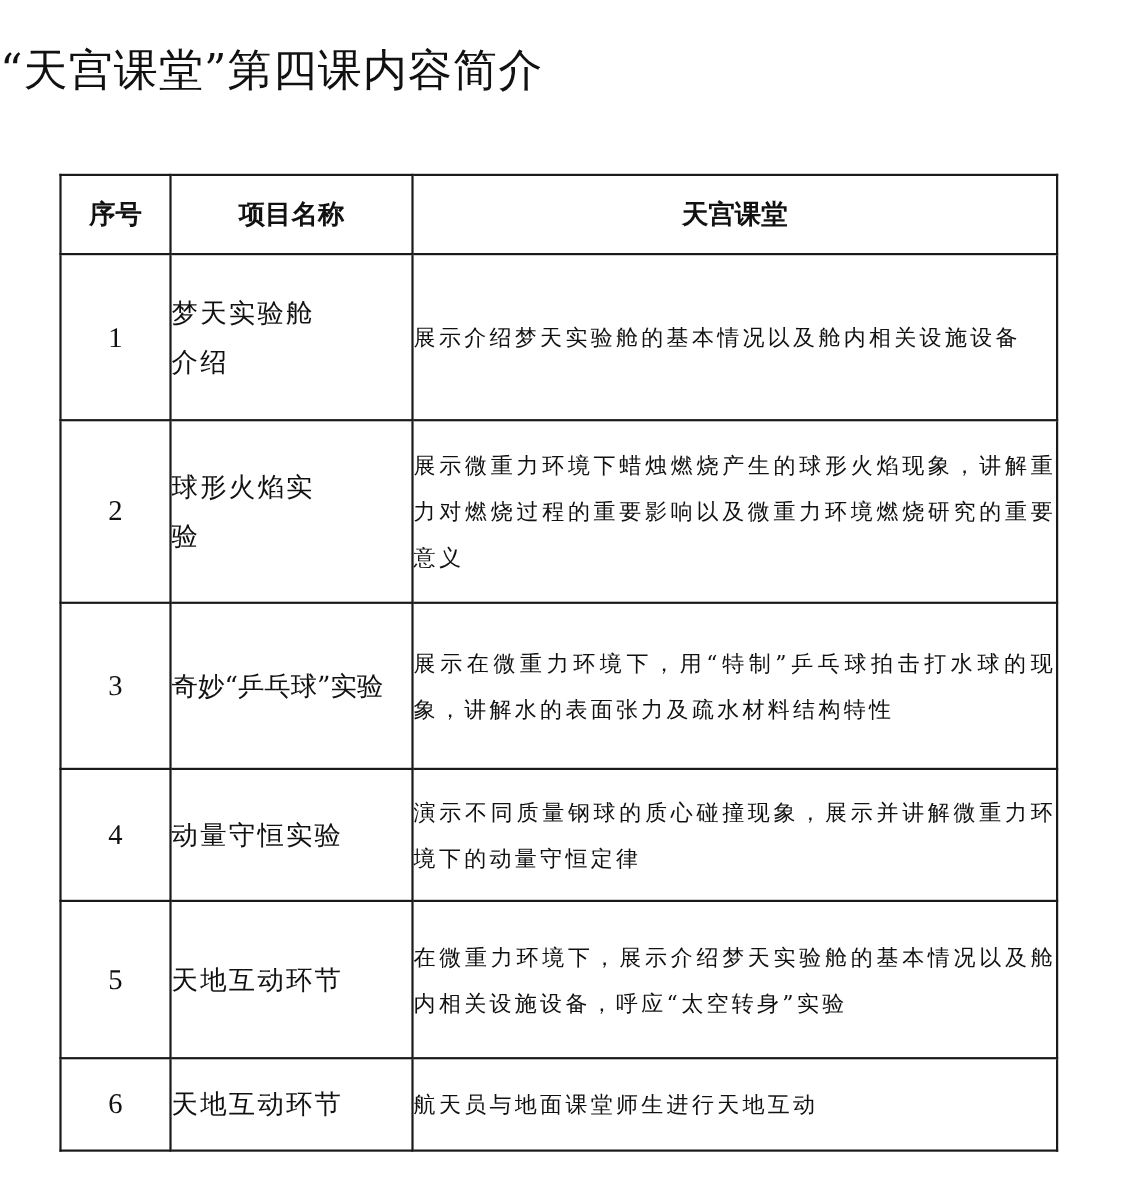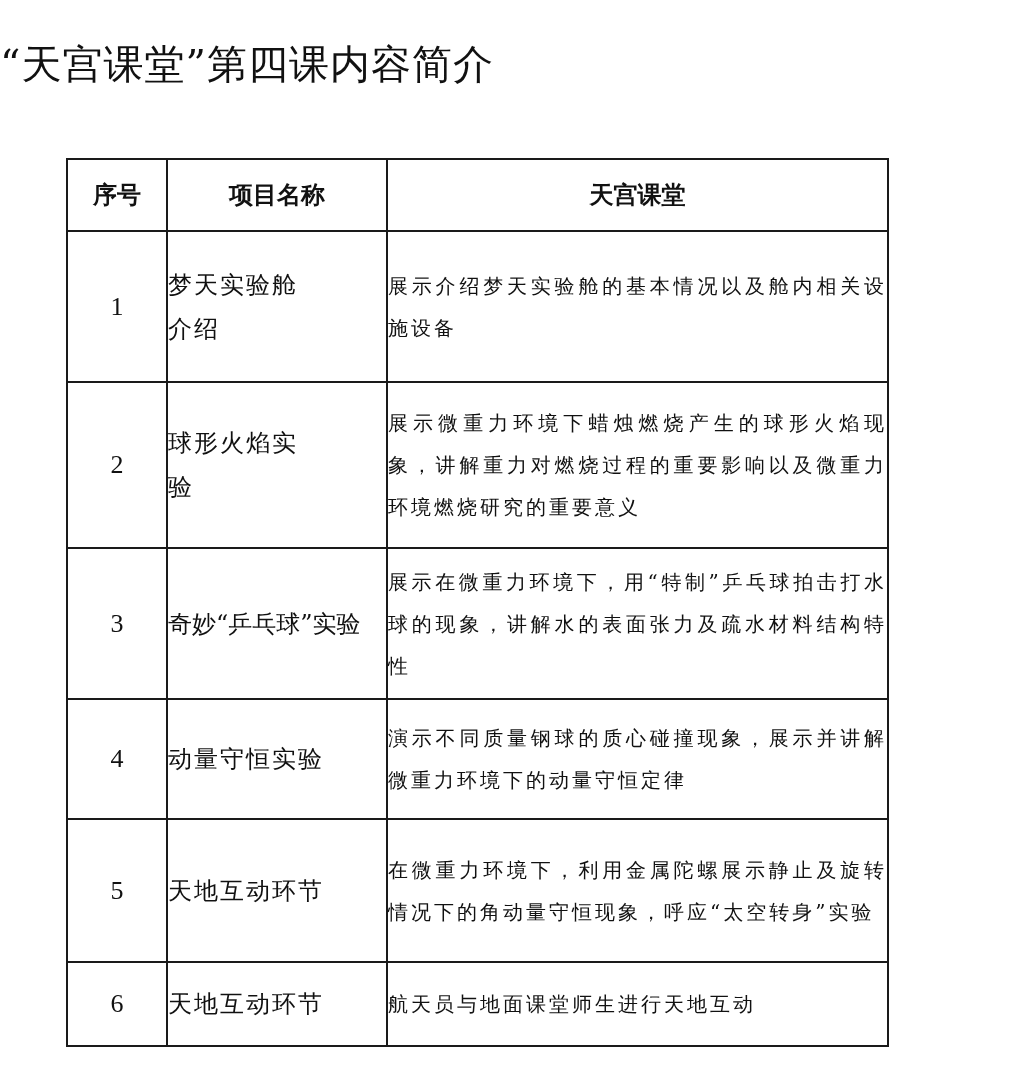--- a/index.html
+++ b/index.html
@@ -1,20 +1,20 @@
 <!DOCTYPE html>
 <html><head>
 <meta charset="utf-8">
 <style>
   html, body { margin: 0; padding: 0; background: #ffffff; }
   body { width: 1027px; height: 1091px; position: relative; overflow: hidden;
          font-family: "DejaVu Serif", "Liberation Serif", serif; color: #111; }
   .title { position: absolute; left: 0; top: 34px; width: 1027px; text-align: left;
            font-size: 40px; letter-spacing: 1px; line-height: 60px; }
-  table.intro { position: absolute; left: 66px; top: 158px; width: 823px;
+  table.intro { position: absolute; left: 54px; top: 158px; width: 908px;
                 border-collapse: collapse; table-layout: fixed; }
   table.intro td, table.intro th { border: 2px solid #1a1a1a; padding: 0; }
   th { font-family: "DejaVu Sans", "Liberation Sans", sans-serif; font-weight: bold;
        font-size: 24px; height: 70px; text-align: center; vertical-align: middle; }
   td.num { text-align: center; vertical-align: middle; font-size: 26px;
            font-family: "Liberation Serif", serif; }
   td.name { text-align: left; vertical-align: middle; font-size: 24px; line-height: 44px;
             padding: 0 10px; letter-spacing: 2px; }
   td.desc { vertical-align: middle; font-size: 20px; line-height: 42px;
             padding: 0 10px 0 10px; letter-spacing: 3px; text-align: justify; }
@@ -55,21 +55,21 @@
       <td class="desc">展示在微重力环境下，用“特制”乒乓球拍击打水球的现象，讲解水的表面张力及疏水材料结构特性</td>
     </tr>
     <tr style="height:120px">
       <td class="num">4</td>
       <td class="name">动量守恒实验</td>
       <td class="desc">演示不同质量钢球的质心碰撞现象，展示并讲解微重力环境下的动量守恒定律</td>
     </tr>
     <tr style="height:143px">
       <td class="num">5</td>
       <td class="name">天地互动环节</td>
-      <td class="desc">在微重力环境下，利用金属陀螺展示静止及旋转情况下的角动量守恒现象，呼应“太空转身”实验</td>
+      <td class="desc">在微重力环境下，展示介绍梦天实验舱的基本情况以及舱内相关设施设备，呼应“太空转身”实验</td>
     </tr>
     <tr style="height:84px">
       <td class="num">6</td>
       <td class="name">天地互动环节</td>
       <td class="desc">航天员与地面课堂师生进行天地互动</td>
     </tr>
   </tbody>
 </table>
 
 </body></html>

